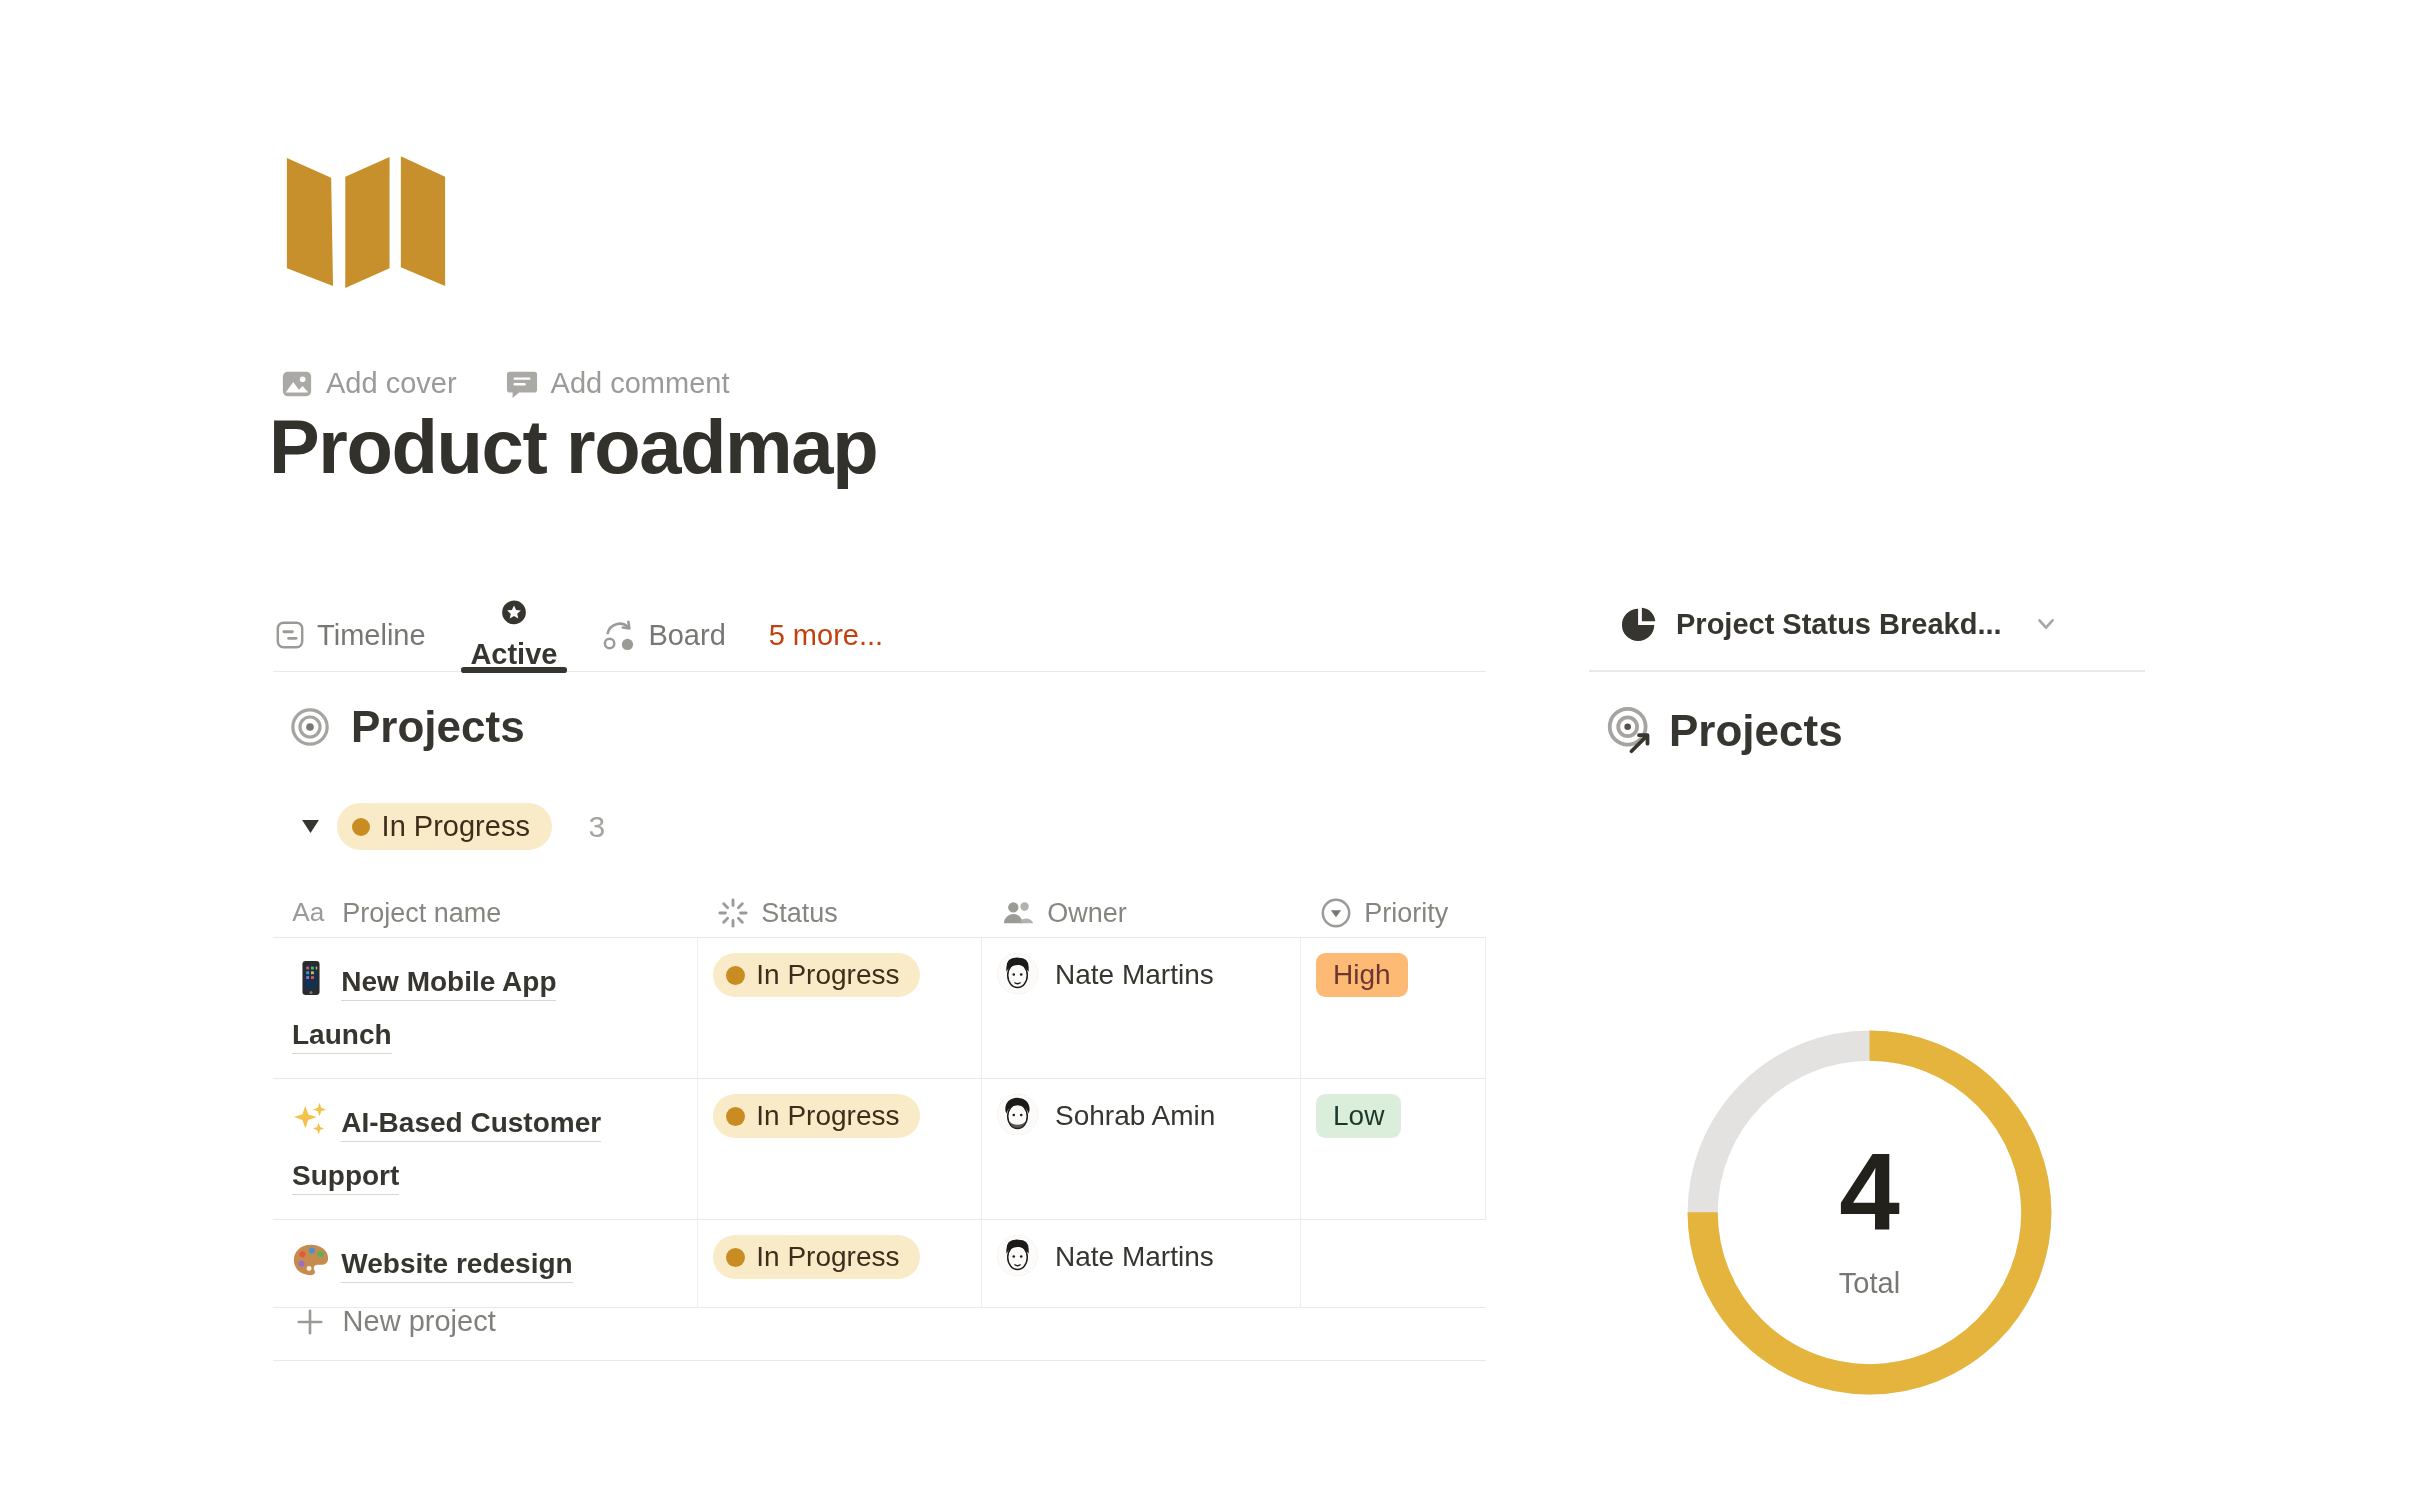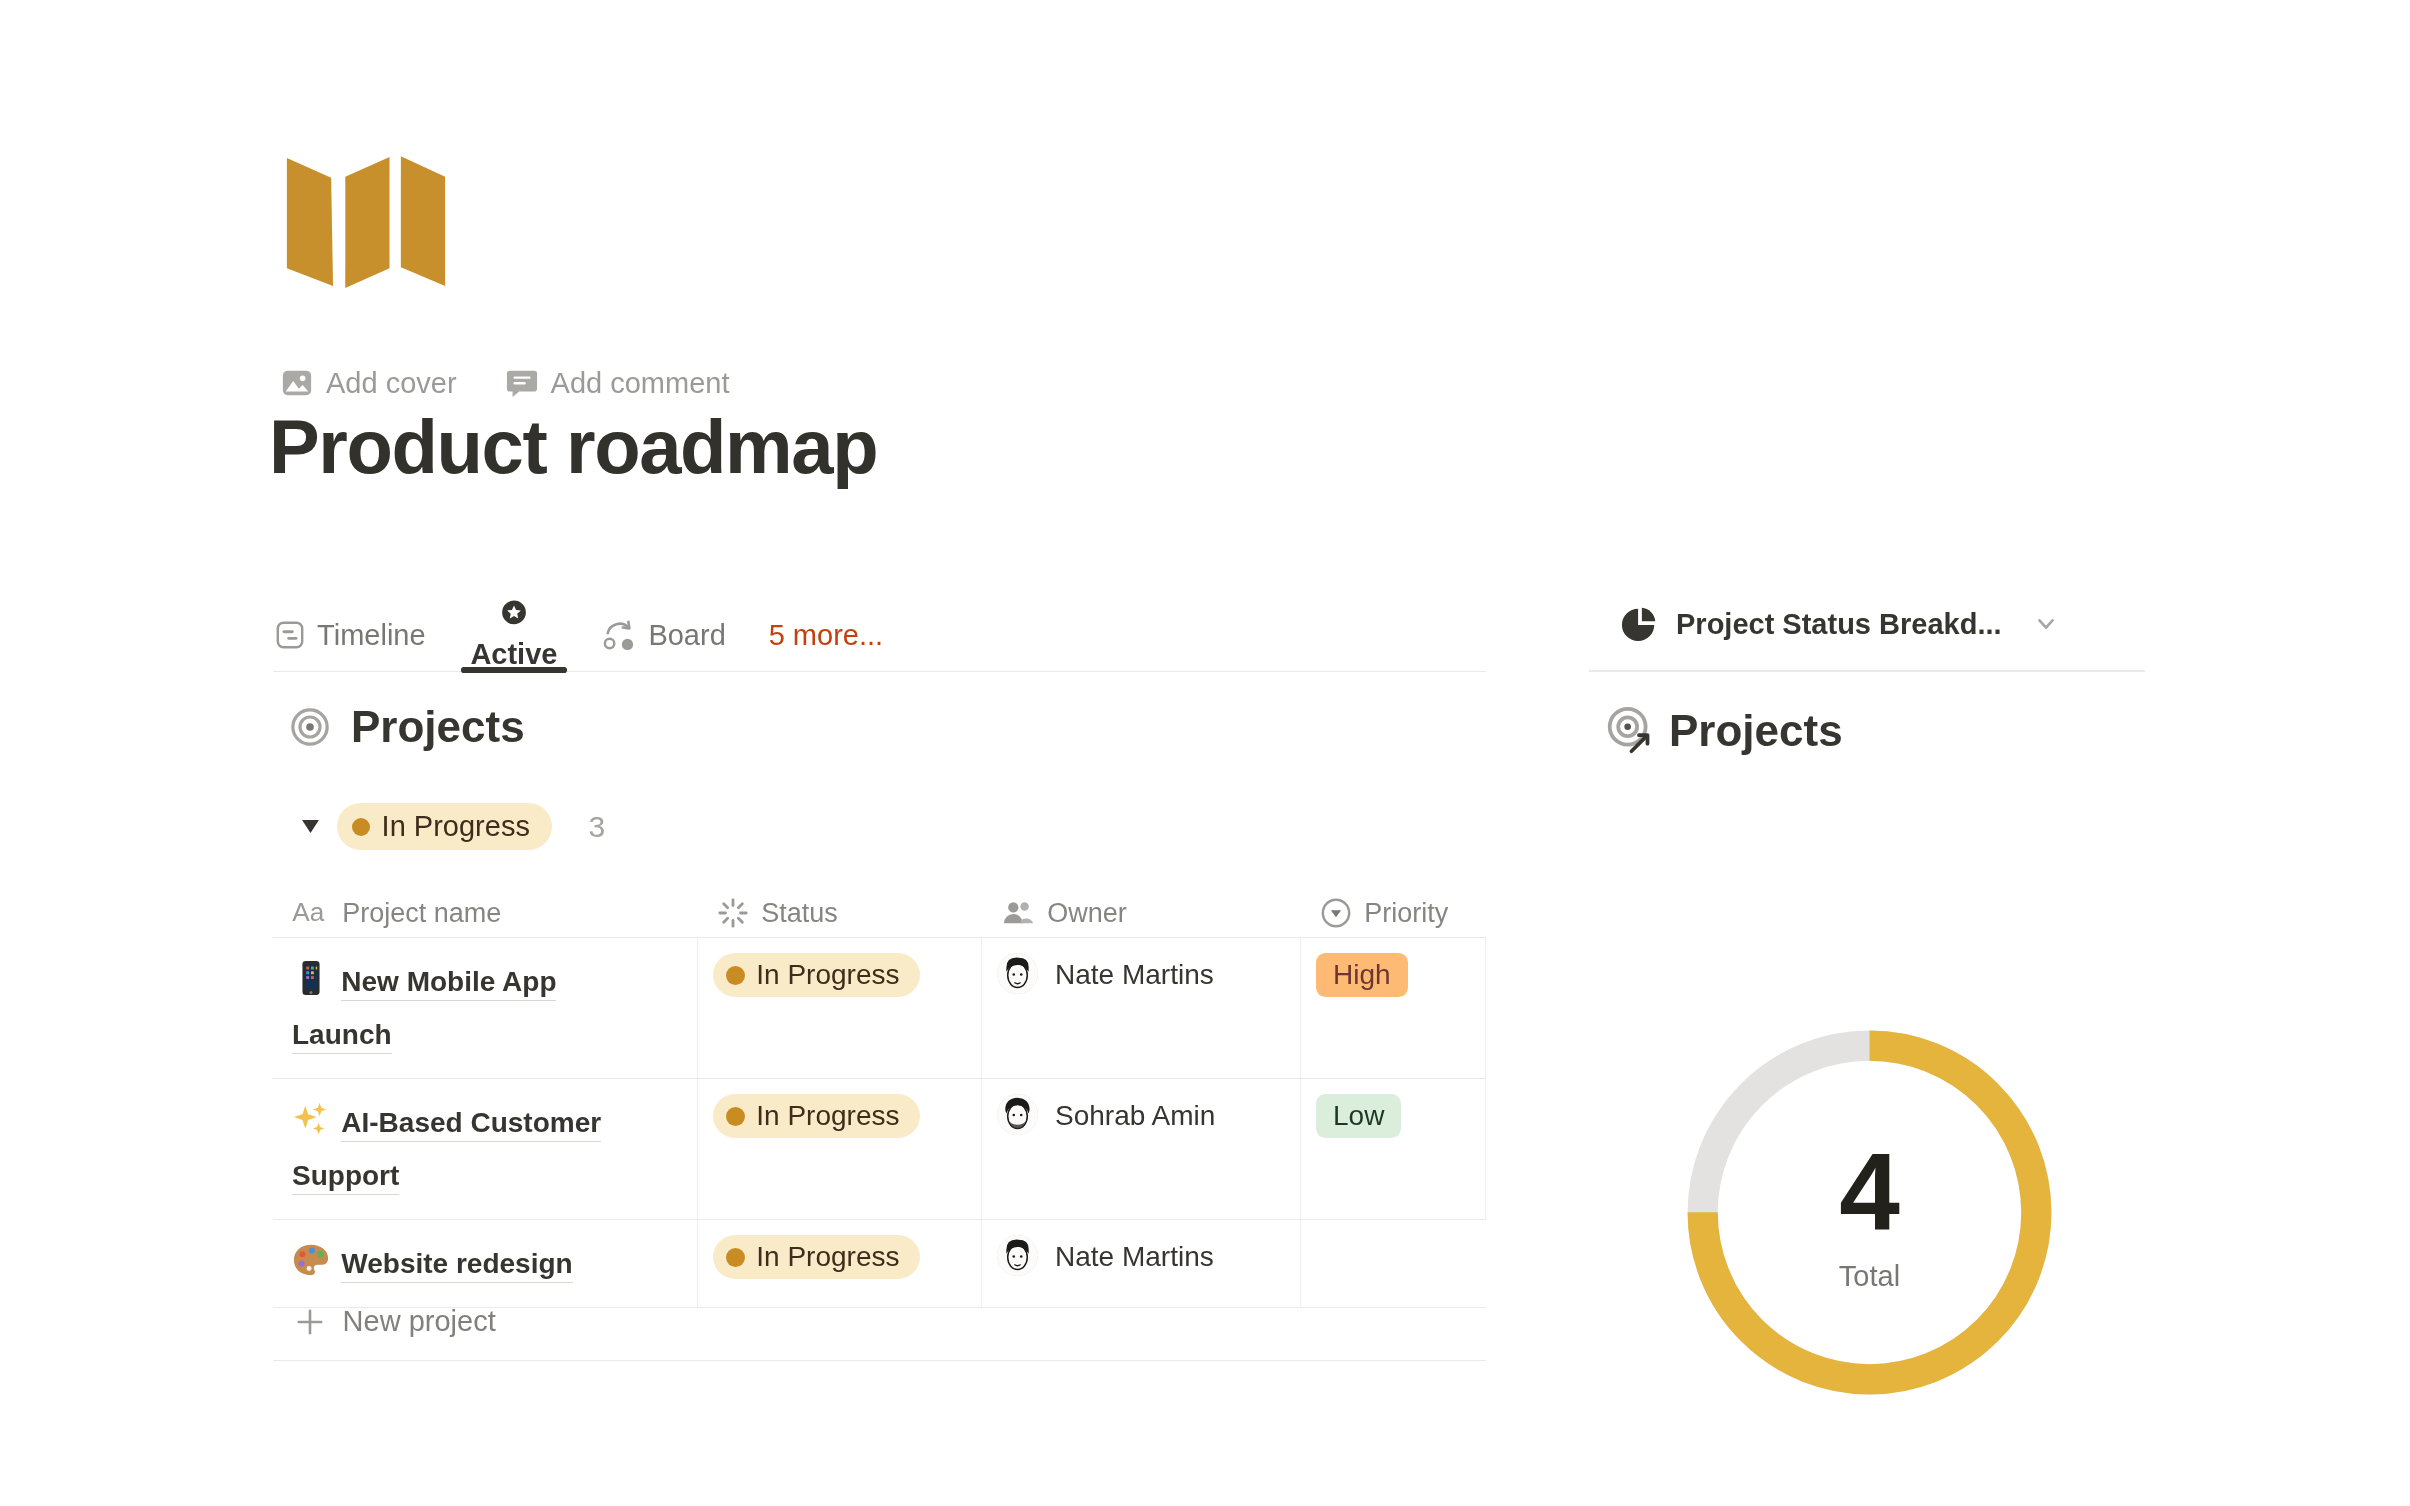--- a/index.html
+++ b/index.html
@@ -3,21 +3,21 @@
 <meta charset="utf-8">
 <style>
   * { margin:0; padding:0; box-sizing:border-box; }
   html,body { width:2411px; height:1507px; background:#ffffff; overflow:hidden;
     font-family:"Liberation Sans", sans-serif; color:#37352F; }
   .abs { position:absolute; }
 
   
   #page-icon { left:285px; top:156px; width:162px; height:134px; cursor:pointer; }
   #action-row { left:281px; top:367px; display:flex; gap:49px; align-items:center; }
-  .action-btn { display:flex; align-items:flex-start; gap:13px; color:#9B9A97;
+  .action-btn { display:flex; align-items:flex-end; gap:13px; color:#9B9A97;
     font-size:29px; cursor:pointer; }
   #page-title { left:269px; top:403px; font-size:76px; font-weight:700;
     letter-spacing:-1.4px; color:#33312C; }
 
   
   #tabs-bar { left:273px; top:599px; width:1213px; height:73px;
     border-bottom:1.9px solid #E9E9E7; display:flex; align-items:center; gap:41px; }
   .tab { display:flex; align-items:center; gap:12.2px; font-size:29px; color:#787774;
     height:100%; position:relative; cursor:pointer; padding:0 1.9px; }
   .tab.active { color:#37352F; font-weight:700;flex-direction:column; }
@@ -69,21 +69,21 @@
 
   
   #chart-tab { left:1621px; top:605px; display:flex; align-items:center; gap:17px;
     cursor:pointer; }
   #chart-tab .ct-label { font-size:29px; font-weight:700; color:#37352F; }
   #chart-tab-divider { left:1589px; top:670px; width:556px; height:1.9px; background:#E9E9E7; }
   #chart-heading { left:1605px; top:704px; display:flex; align-items:center; gap:13px; }
   #donut-wrap { left:1681px; top:1024px; width:377px; height:377px; }
   #donut-center { left:1681px; top:1137px; width:377px; text-align:center; }
   #donut-value { font-size:109px; font-weight:600; color:#23211C; line-height:109px; }
-  #donut-label { font-size:29px; color:#787774; margin-top:14px; }
+  #donut-label { font-size:29px; color:#787774; margin-top:21px; }
 </style>
 </head>
 <body>
 
 <div class="abs" id="page-icon">
   <svg width="162" height="134" viewBox="0 0 172 142">
     <polygon points="2,2 49,23 51,138 2,119" fill="#C8902C"></polygon>
     <polygon points="64,22 111,1 111,119 64,140" fill="#C8902C"></polygon>
     <polygon points="123,0 170,22 170,138 123,118" fill="#C8902C"></polygon>
   </svg>

